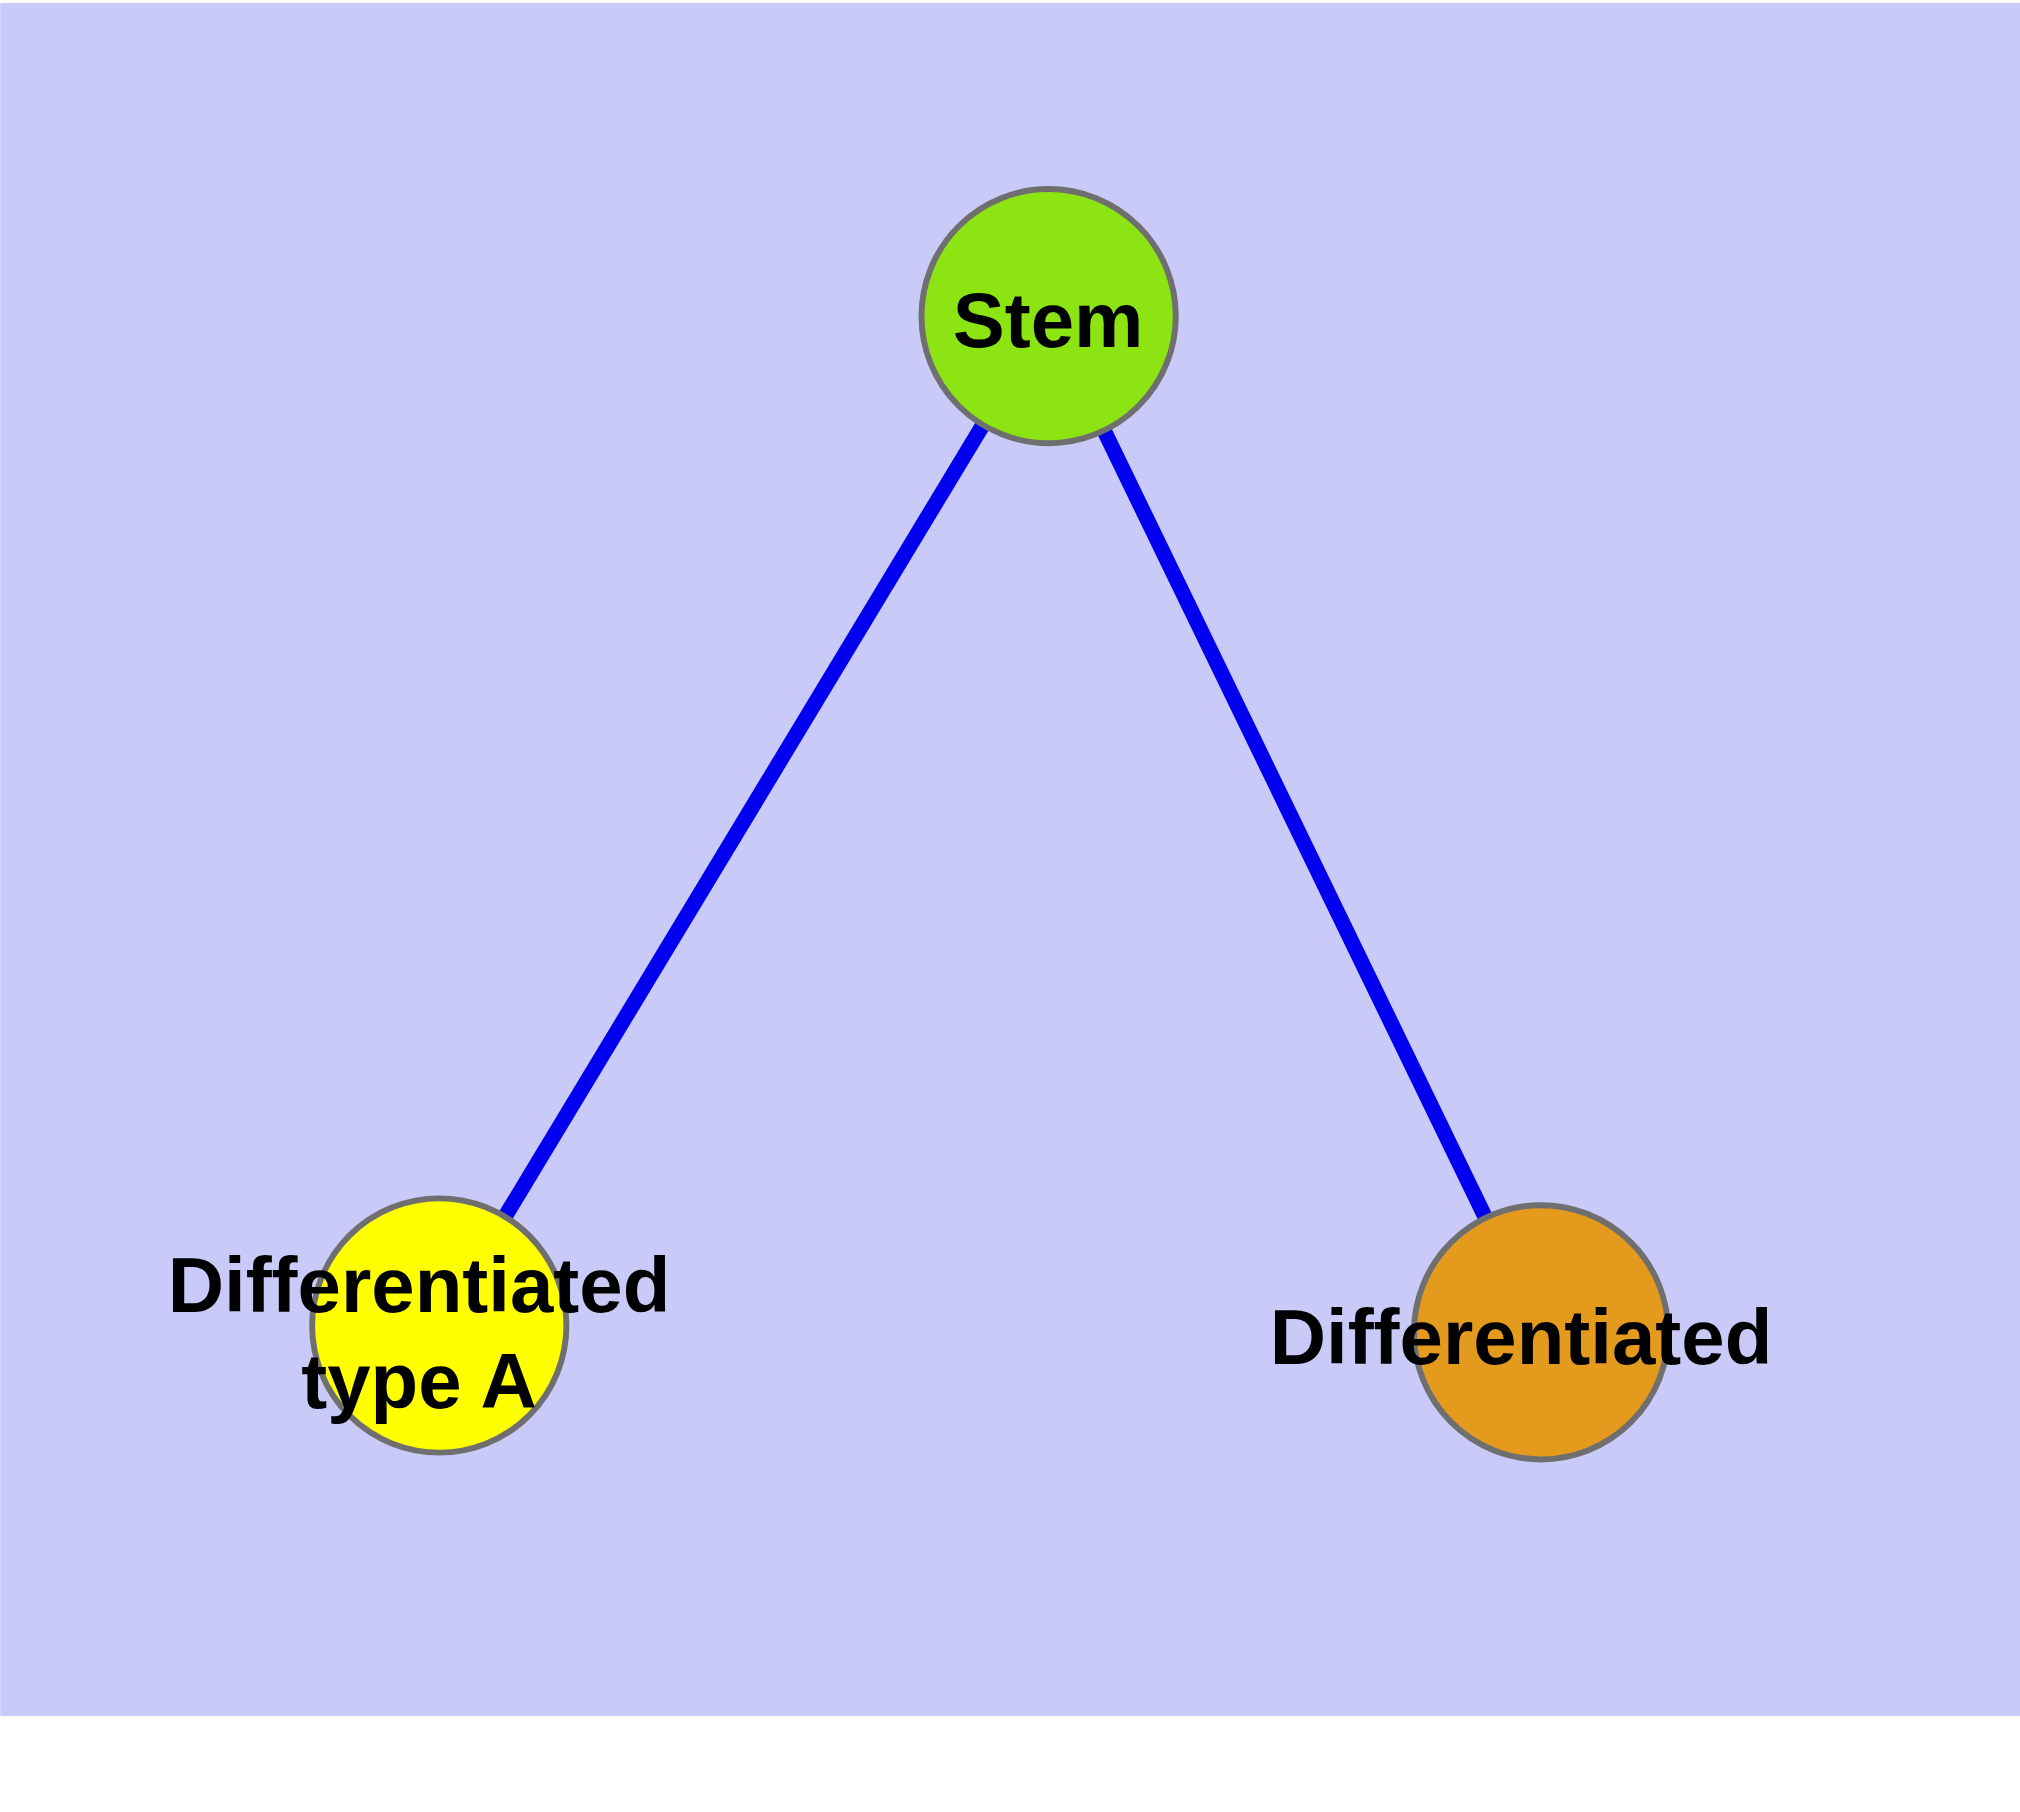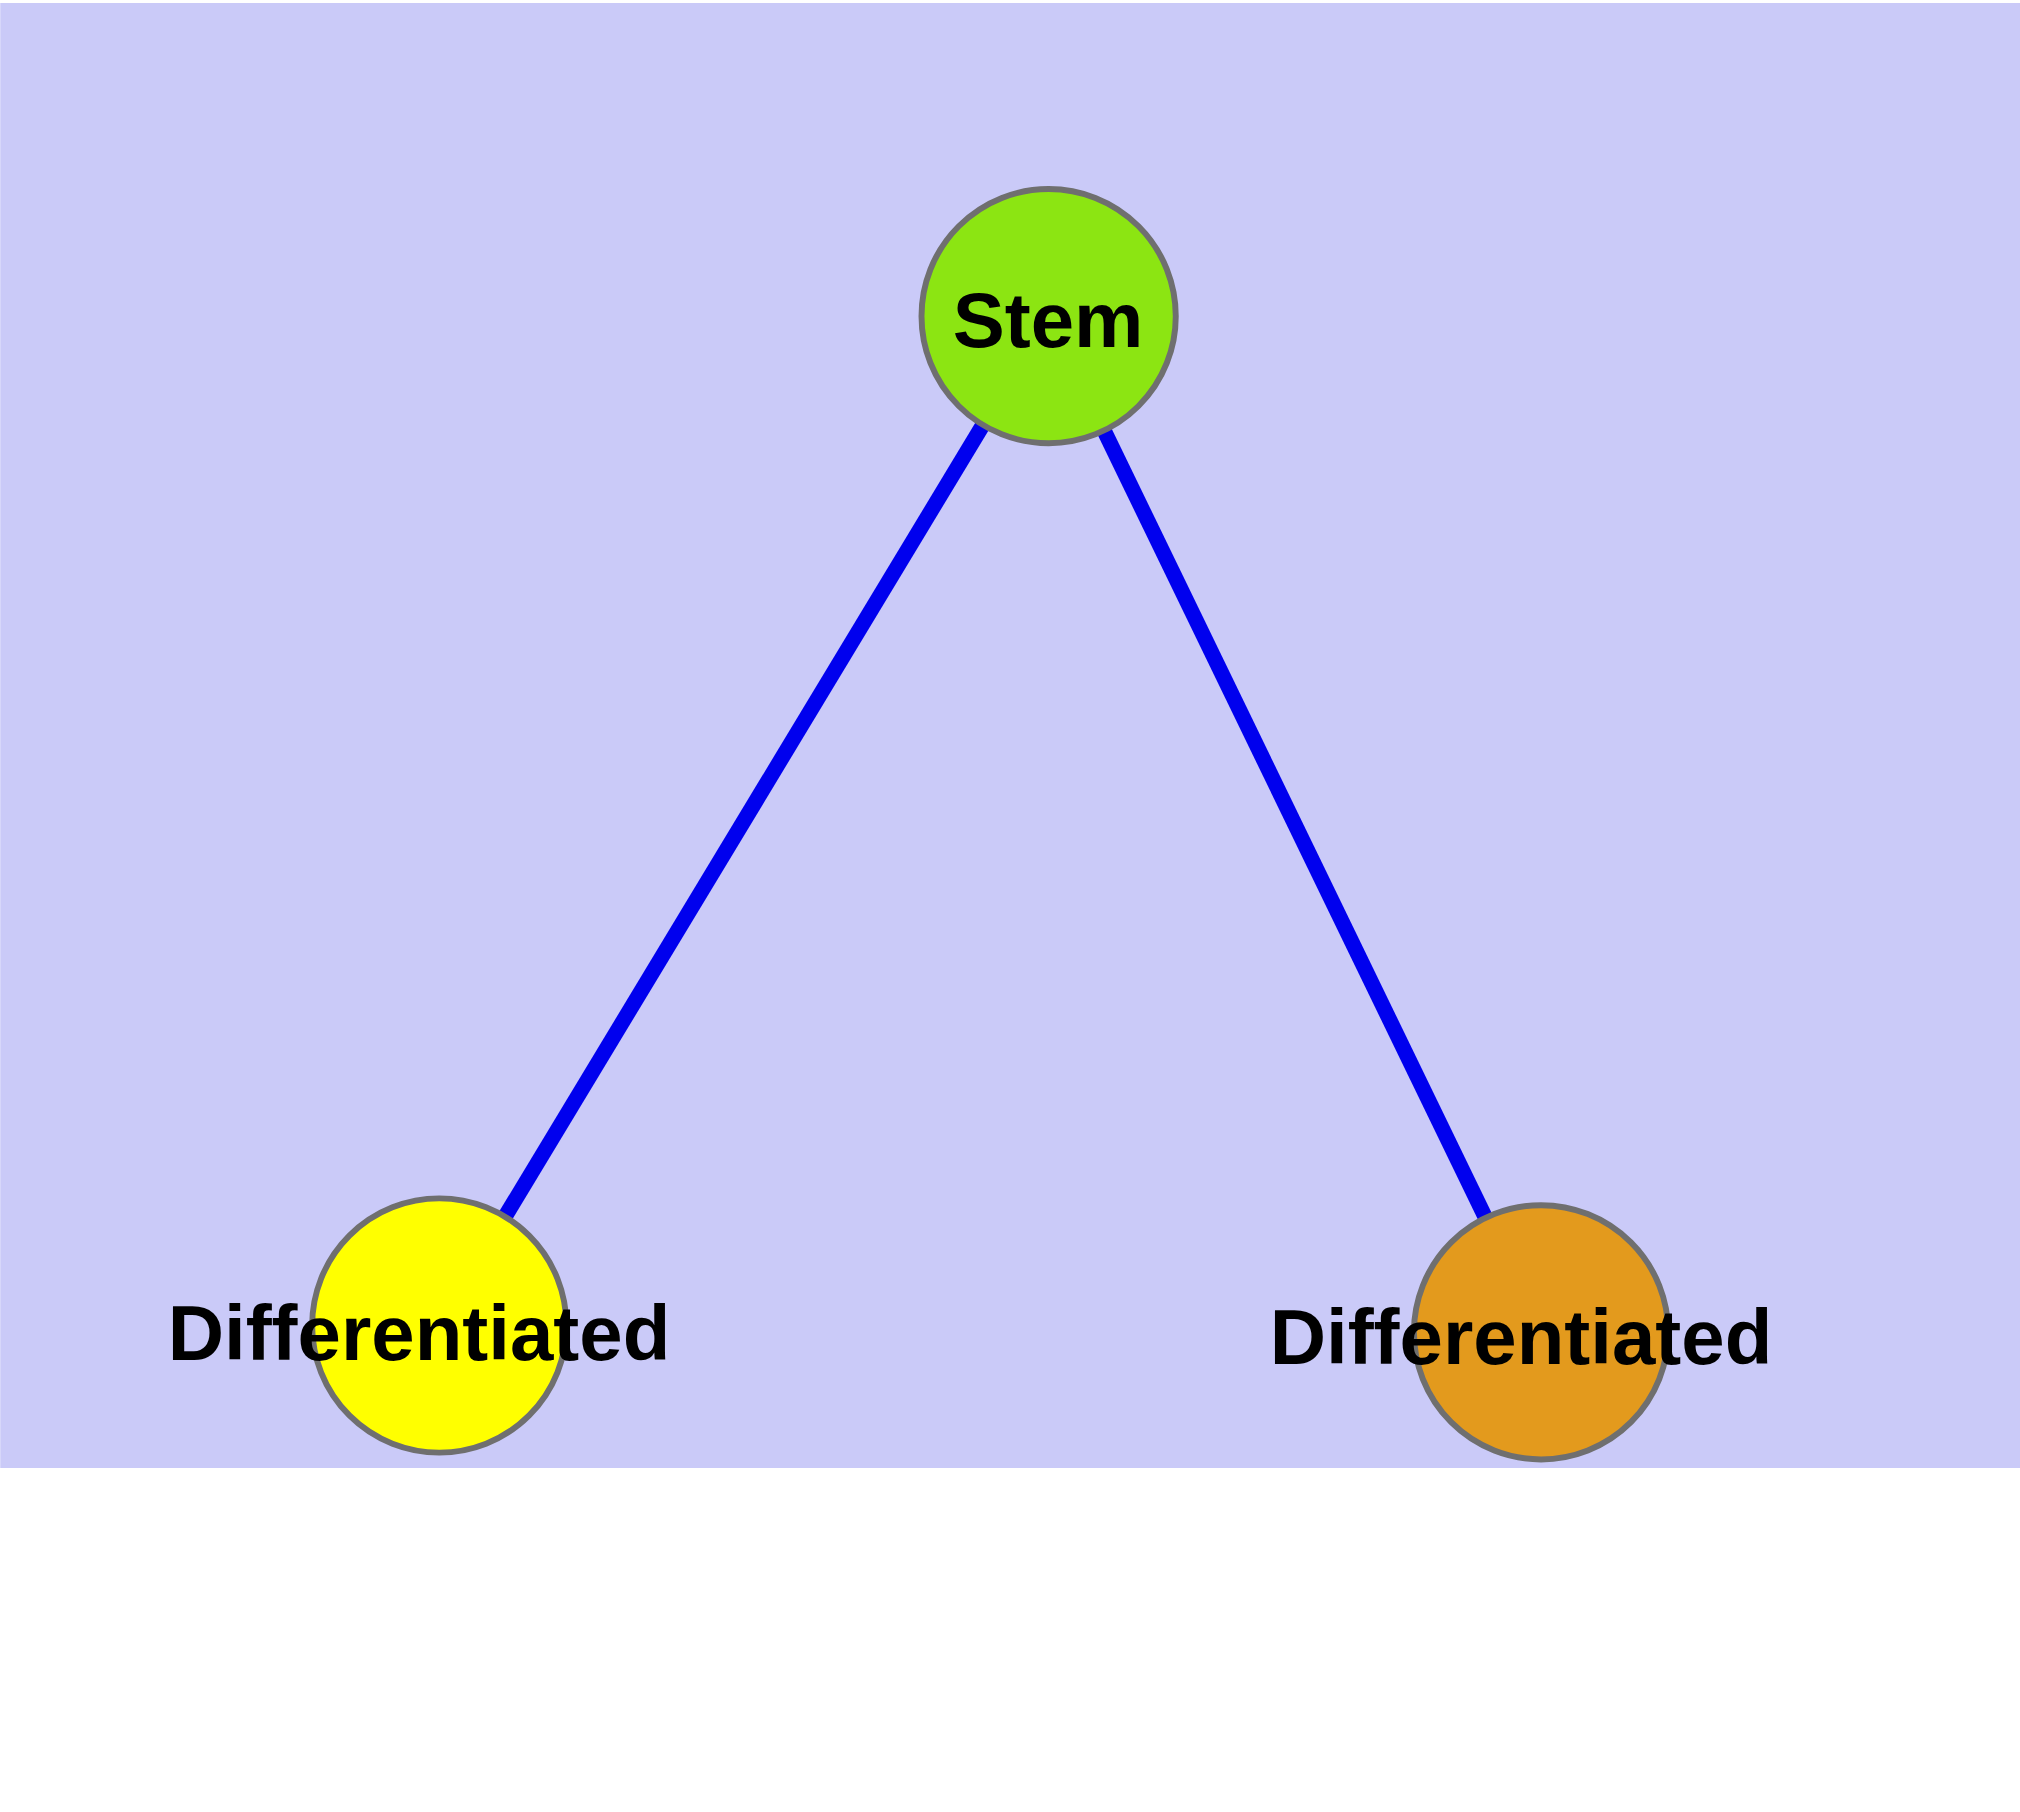--- a/index.html
+++ b/index.html
@@ -3,21 +3,21 @@
 <meta charset="utf-8">
 <style>
   html, body {
     margin: 0;
     padding: 0;
     background: #ffffff;
   }
   #stage {
     position: relative;
     width: 2021px;
-    height: 1468px;
+    height: 1716px;
     overflow: hidden;
     font-family: "Liberation Sans", sans-serif;
   }
   #top-margin-strip {
     position: absolute;
     left: 0; top: 0;
     width: 100%;
     height: 3.4px;
     background: #ffffff;
     z-index: 3;
@@ -54,19 +54,20 @@
     <circle cx="518" cy="1564" r="150" fill="#FFFF00" stroke="#6F6F6F" stroke-width="7"></circle>
     <circle cx="1818" cy="1572" r="150" fill="#E39A1D" stroke="#6F6F6F" stroke-width="7"></circle>
   </svg>
 
   <div class="node-label" style="left: 1048px; top: 320px;">
     <div>Stem</div>
   </div>
 
   <div class="node-label" style="left: 419px; top: 1333px;">
     <div>Differentiated</div>
+    <div>type A</div>
   </div>
 
   <div class="node-label" style="left: 1521px; top: 1337px;">
     <div>Differentiated</div>
   </div>
 </div>
 
 
 </body></html>

